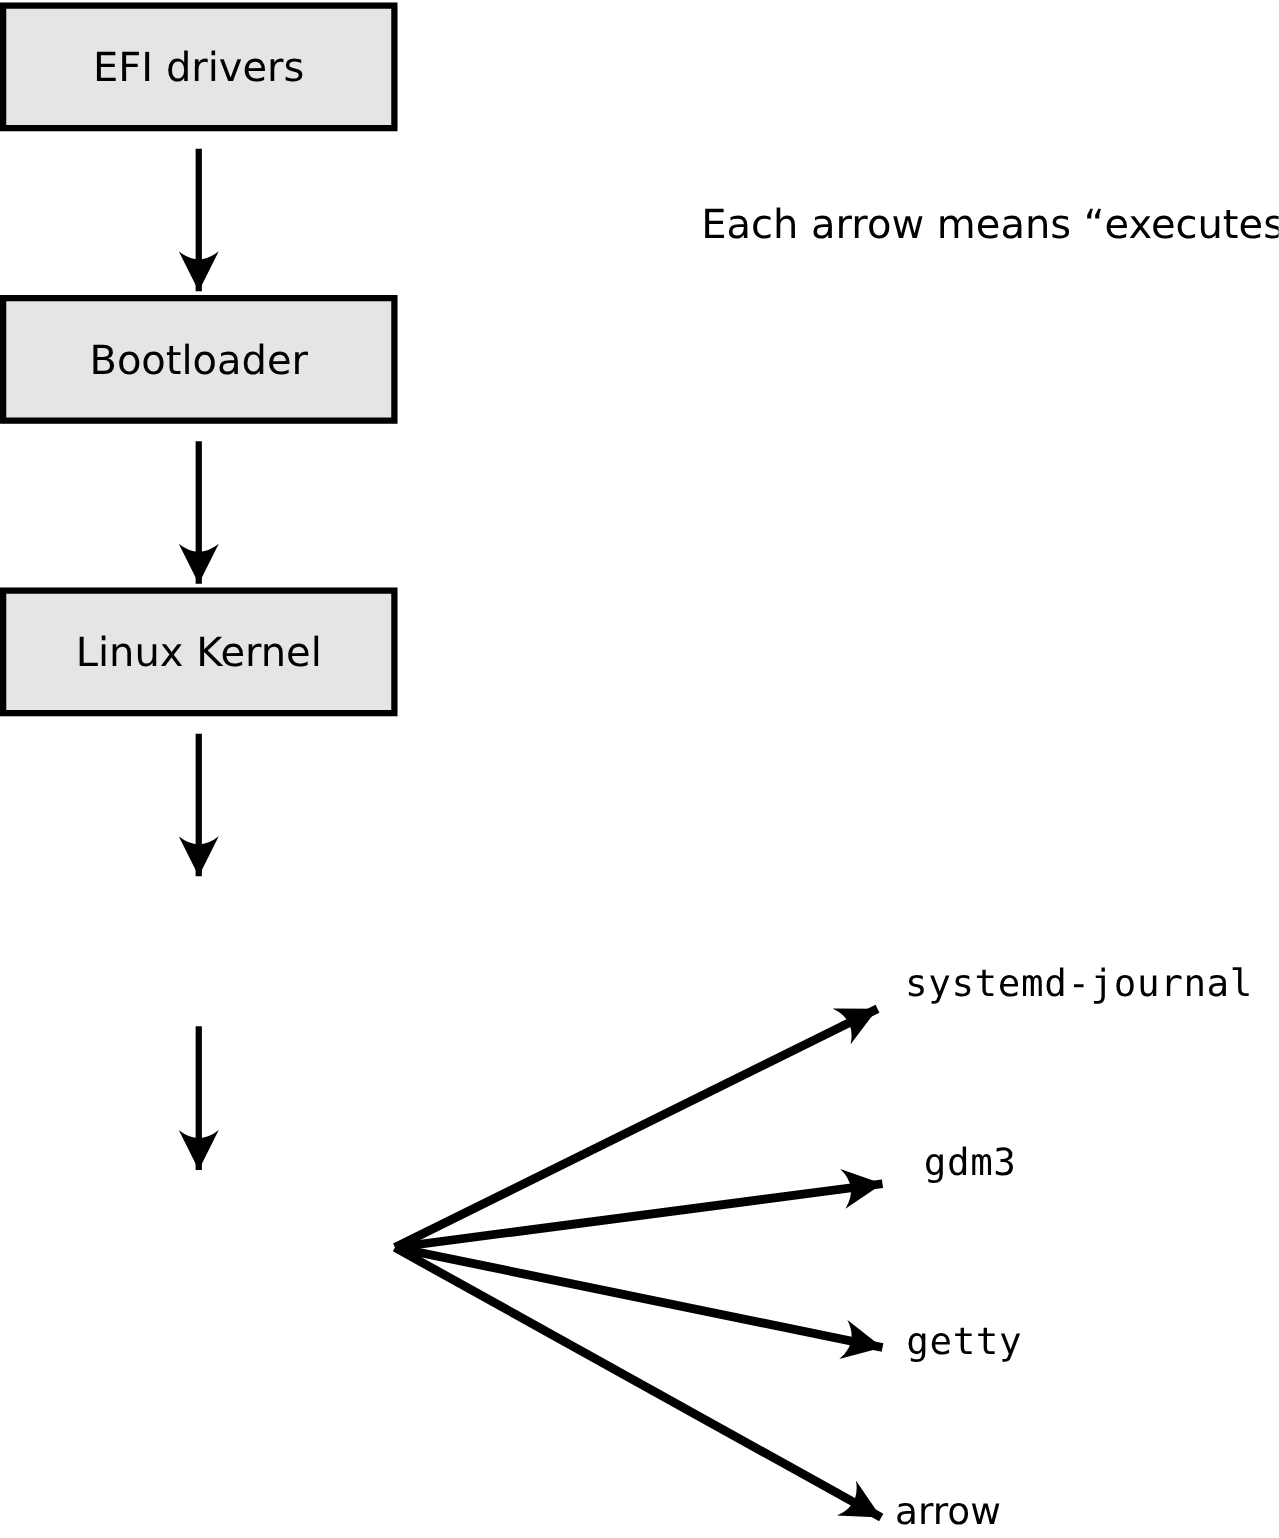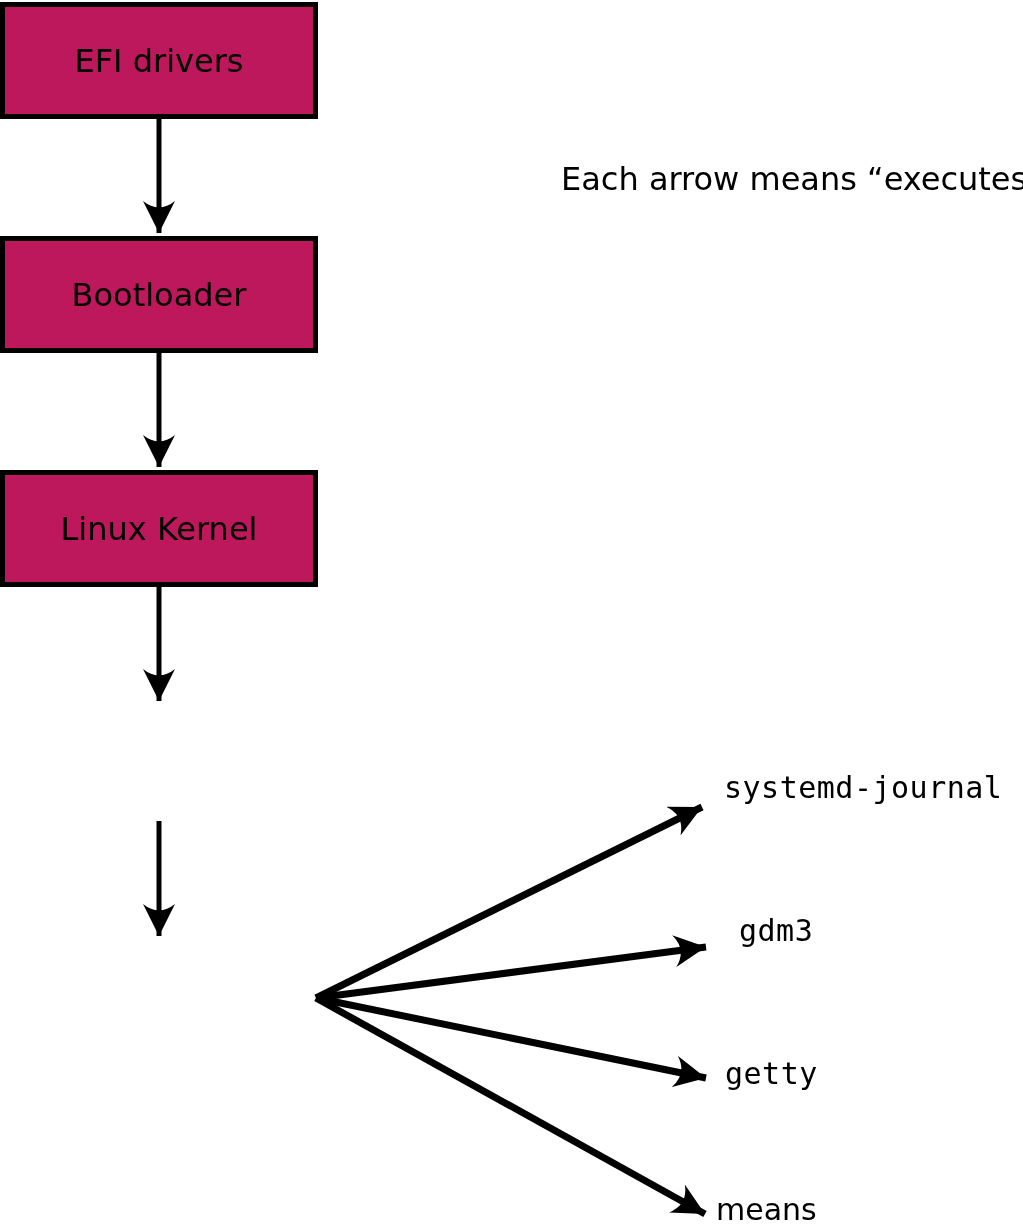--- a/index.html
+++ b/index.html
@@ -20,24 +20,24 @@
     position: absolute;
     top: 0;
     left: 0;
     width: 1023px;
     height: 1230px;
   }
   .node {
     position: absolute;
     left: 0;
     width: 318px;
-    height: 117px;
+    height: 103px;
     box-sizing: border-box;
     border: 5px solid #000000;
-    background: #be185d;
+    background: #e5e5e5;
     display: flex;
     align-items: center;
     justify-content: center;
     font-size: 32px;
     line-height: 36px;
     white-space: nowrap;
   }
   #node-efi-drivers  { top: 2px; }
   #node-bootloader   { top: 236px; }
   #node-linux-kernel { top: 470px; }
@@ -103,15 +103,15 @@
 
   <div class="node" id="node-efi-drivers">EFI drivers</div>
   <div class="node" id="node-bootloader">Bootloader</div>
   <div class="node" id="node-linux-kernel">Linux Kernel</div>
 
   <div class="annotation">Each arrow means “executes”.</div>
 
   <div class="target-label" id="label-systemd-journal">systemd-journal</div>
   <div class="target-label" id="label-gdm3">gdm3</div>
   <div class="target-label" id="label-getty">getty</div>
-  <div class="target-label sans" id="label-sshd">means</div>
+  <div class="target-label sans" id="label-sshd">arrow</div>
 
 </div>
 
 </body></html>

